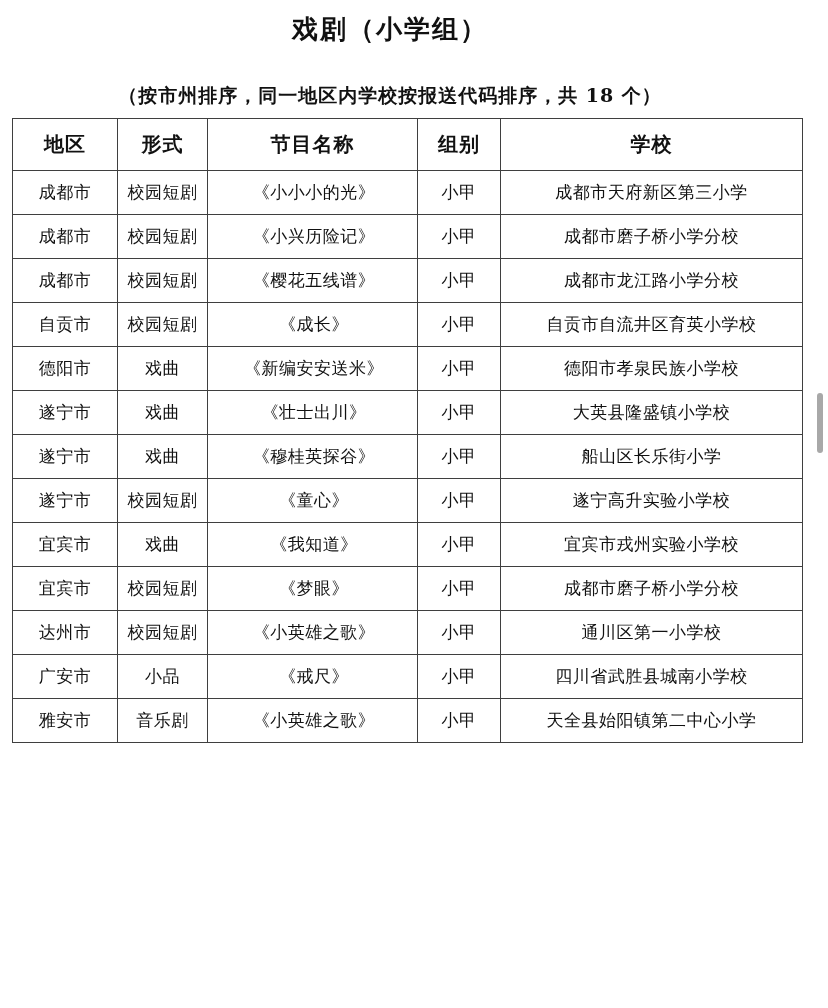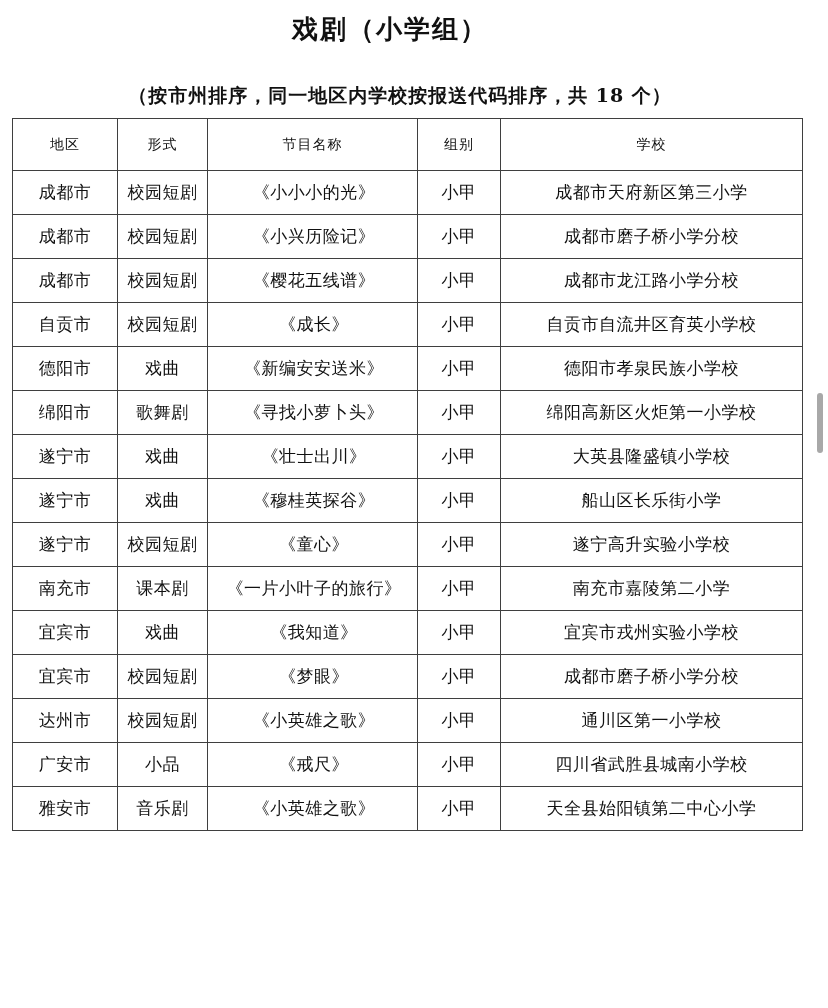--- a/index.html
+++ b/index.html
@@ -31,21 +31,21 @@
     width: 780px;
     text-align: center;
     font-size: 26px;
     font-weight: bold;
     letter-spacing: 2px;
     line-height: 32px;
   }
   .doc-subtitle {
     position: absolute;
     top: 83px;
-    left: 10px;
+    left: 0;
     width: 780px;
     text-align: center;
     font-size: 19px;
     font-weight: bold;
     letter-spacing: 1px;
     line-height: 24px;
   }
   table.program-table {
     position: absolute;
     left: 12px;
@@ -58,22 +58,22 @@
   .program-table td {
     border: 1px solid var(--border);
     text-align: center;
     vertical-align: middle;
     overflow: hidden;
     white-space: nowrap;
     padding: 0;
   }
   .program-table th {
     height: 52px;
-    font-size: 14px;
-    font-weight: normal;
+    font-size: 20px;
+    font-weight: bold;
     letter-spacing: 1px;
     margin-top: 8px;
   }
   .program-table td {
     height: 44px;
     font-size: 17px;
     font-weight: normal;
     letter-spacing: 0.5px;
   }
   .program-table td.program-cell {
@@ -146,53 +146,39 @@
           <td>自贡市自流井区育英小学校</td>
         </tr>
         <tr>
           <td>德阳市</td>
           <td>戏曲</td>
           <td class="program-cell">《新编安安送米》</td>
           <td>小甲</td>
           <td>德阳市孝泉民族小学校</td>
         </tr>
         <tr>
-          <td>绵阳市</td>
-          <td>歌舞剧</td>
-          <td class="program-cell">《寻找小萝卜头》</td>
-          <td>小甲</td>
-          <td>绵阳高新区火炬第一小学校</td>
-        </tr>
-        <tr>
           <td>遂宁市</td>
           <td>戏曲</td>
           <td class="program-cell">《壮士出川》</td>
           <td>小甲</td>
           <td>大英县隆盛镇小学校</td>
         </tr>
         <tr>
           <td>遂宁市</td>
           <td>戏曲</td>
           <td class="program-cell">《穆桂英探谷》</td>
           <td>小甲</td>
           <td>船山区长乐街小学</td>
         </tr>
         <tr>
           <td>遂宁市</td>
           <td>校园短剧</td>
           <td class="program-cell">《童心》</td>
           <td>小甲</td>
           <td>遂宁高升实验小学校</td>
-        </tr>
-        <tr>
-          <td>南充市</td>
-          <td>课本剧</td>
-          <td class="program-cell">《一片小叶子的旅行》</td>
-          <td>小甲</td>
-          <td>南充市嘉陵第二小学</td>
         </tr>
         <tr>
           <td>宜宾市</td>
           <td>戏曲</td>
           <td class="program-cell">《我知道》</td>
           <td>小甲</td>
           <td>宜宾市戎州实验小学校</td>
         </tr>
         <tr>
           <td>宜宾市</td>

